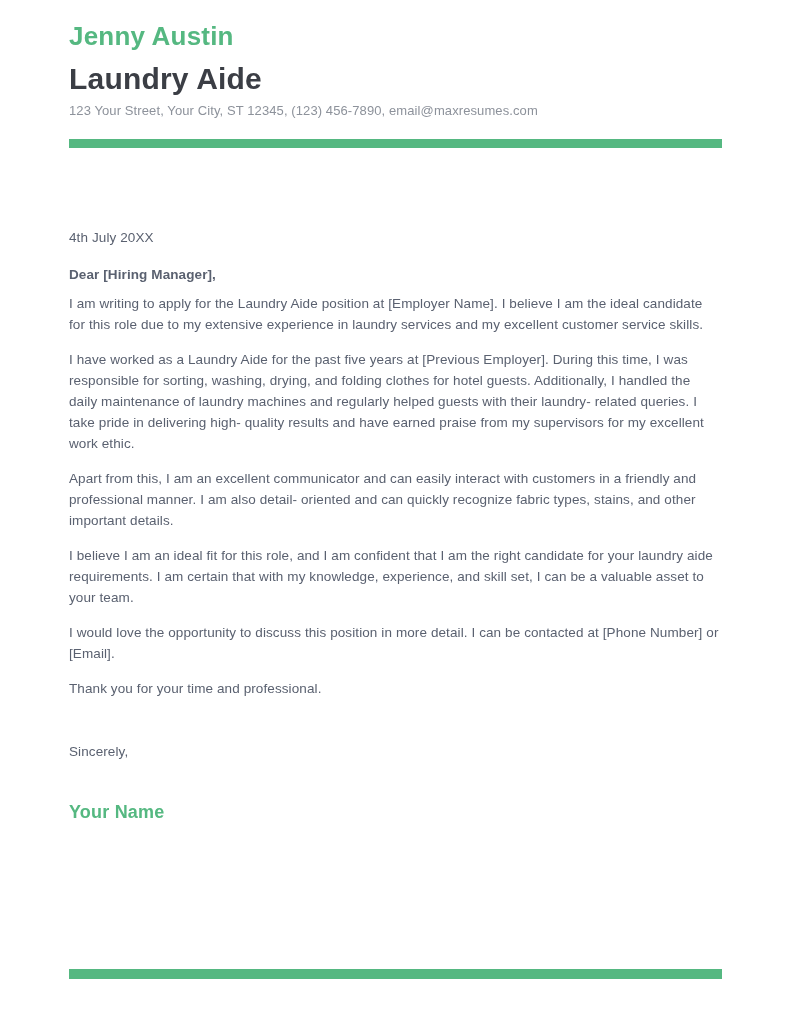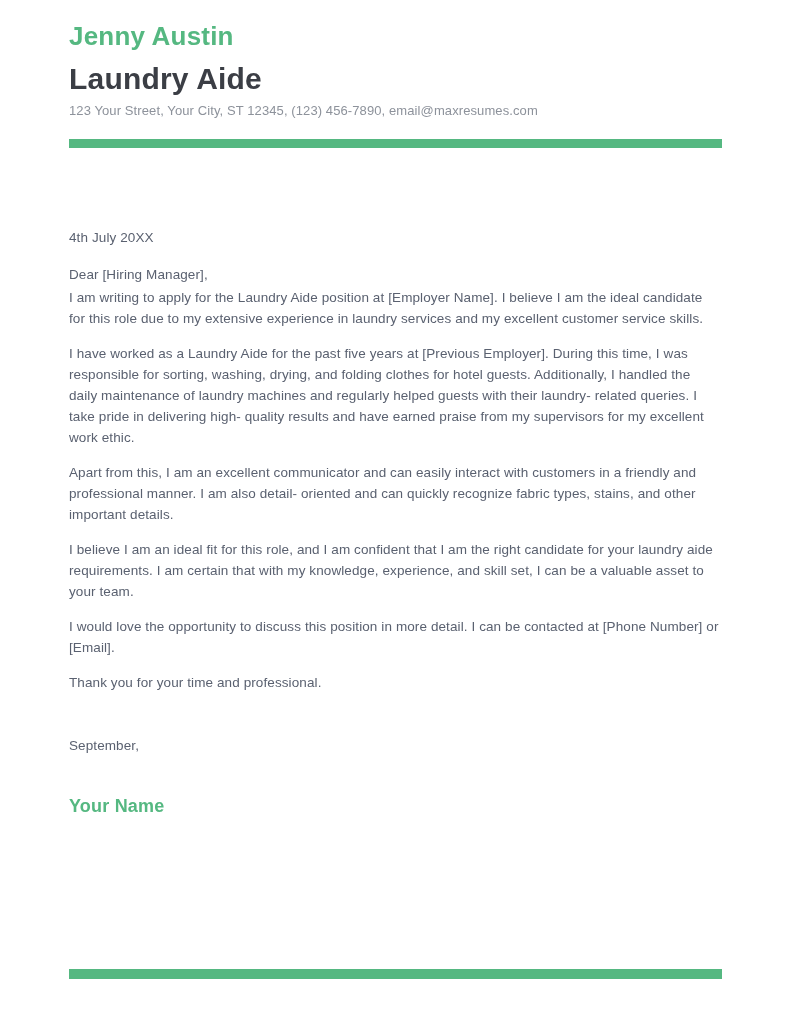--- a/index.html
+++ b/index.html
@@ -61,23 +61,23 @@
     height: 10px;
   }
   .letter-body {
     color: var(--body-text-color);
     font-size: 13.5px;
     line-height: 21px;
     letter-spacing: 0.1px;
   }
   .date { margin-top: 79px; }
   .recipient { margin-top: 25px; line-height: 17.5px; }
-  .salutation { margin-top: 16px; }
+  .salutation { margin-top: 16px; font-weight: bold; }
   .para { margin-top: 14px; }
-  .para.first { margin-top: 2px; }
+  .para.first { margin-top: 8px; }
   .closing { margin-top: 42px; }
   .signature {
     margin-top: 38px;
     color: var(--accent-color);
     font-weight: 700;
     font-size: 18px;
     line-height: 24px;
     letter-spacing: 0.2px;
   }
 </style>
@@ -99,19 +99,19 @@
 
     <p class="salutation">Dear [Hiring Manager],</p>
 
     <p class="para first">I am writing to apply for the Laundry Aide position at [Employer Name]. I believe I am the ideal candidate for this role due to my extensive experience in laundry services and my excellent customer service skills.</p>
     <p class="para">I have worked as a Laundry Aide for the past five years at [Previous Employer]. During this time, I was responsible for sorting, washing, drying, and folding clothes for hotel guests. Additionally, I handled the daily maintenance of laundry machines and regularly helped guests with their laundry- related queries. I take pride in delivering high- quality results and have earned praise from my supervisors for my excellent work ethic.</p>
     <p class="para">Apart from this, I am an excellent communicator and can easily interact with customers in a friendly and professional manner. I am also detail- oriented and can quickly recognize fabric types, stains, and other important details.</p>
     <p class="para">I believe I am an ideal fit for this role, and I am confident that I am the right candidate for your laundry aide requirements. I am certain that with my knowledge, experience, and skill set, I can be a valuable asset to your team.</p>
     <p class="para">I would love the opportunity to discuss this position in more detail. I can be contacted at [Phone Number] or [Email].</p>
     <p class="para">Thank you for your time and professional.</p>
 
-    <p class="closing">September,</p>
+    <p class="closing">Sincerely,</p>
     <p class="signature">Your Name</p>
   </main>
 
   <div class="accent-bar bottom"></div>
 
 </div>
 
 </body></html>

